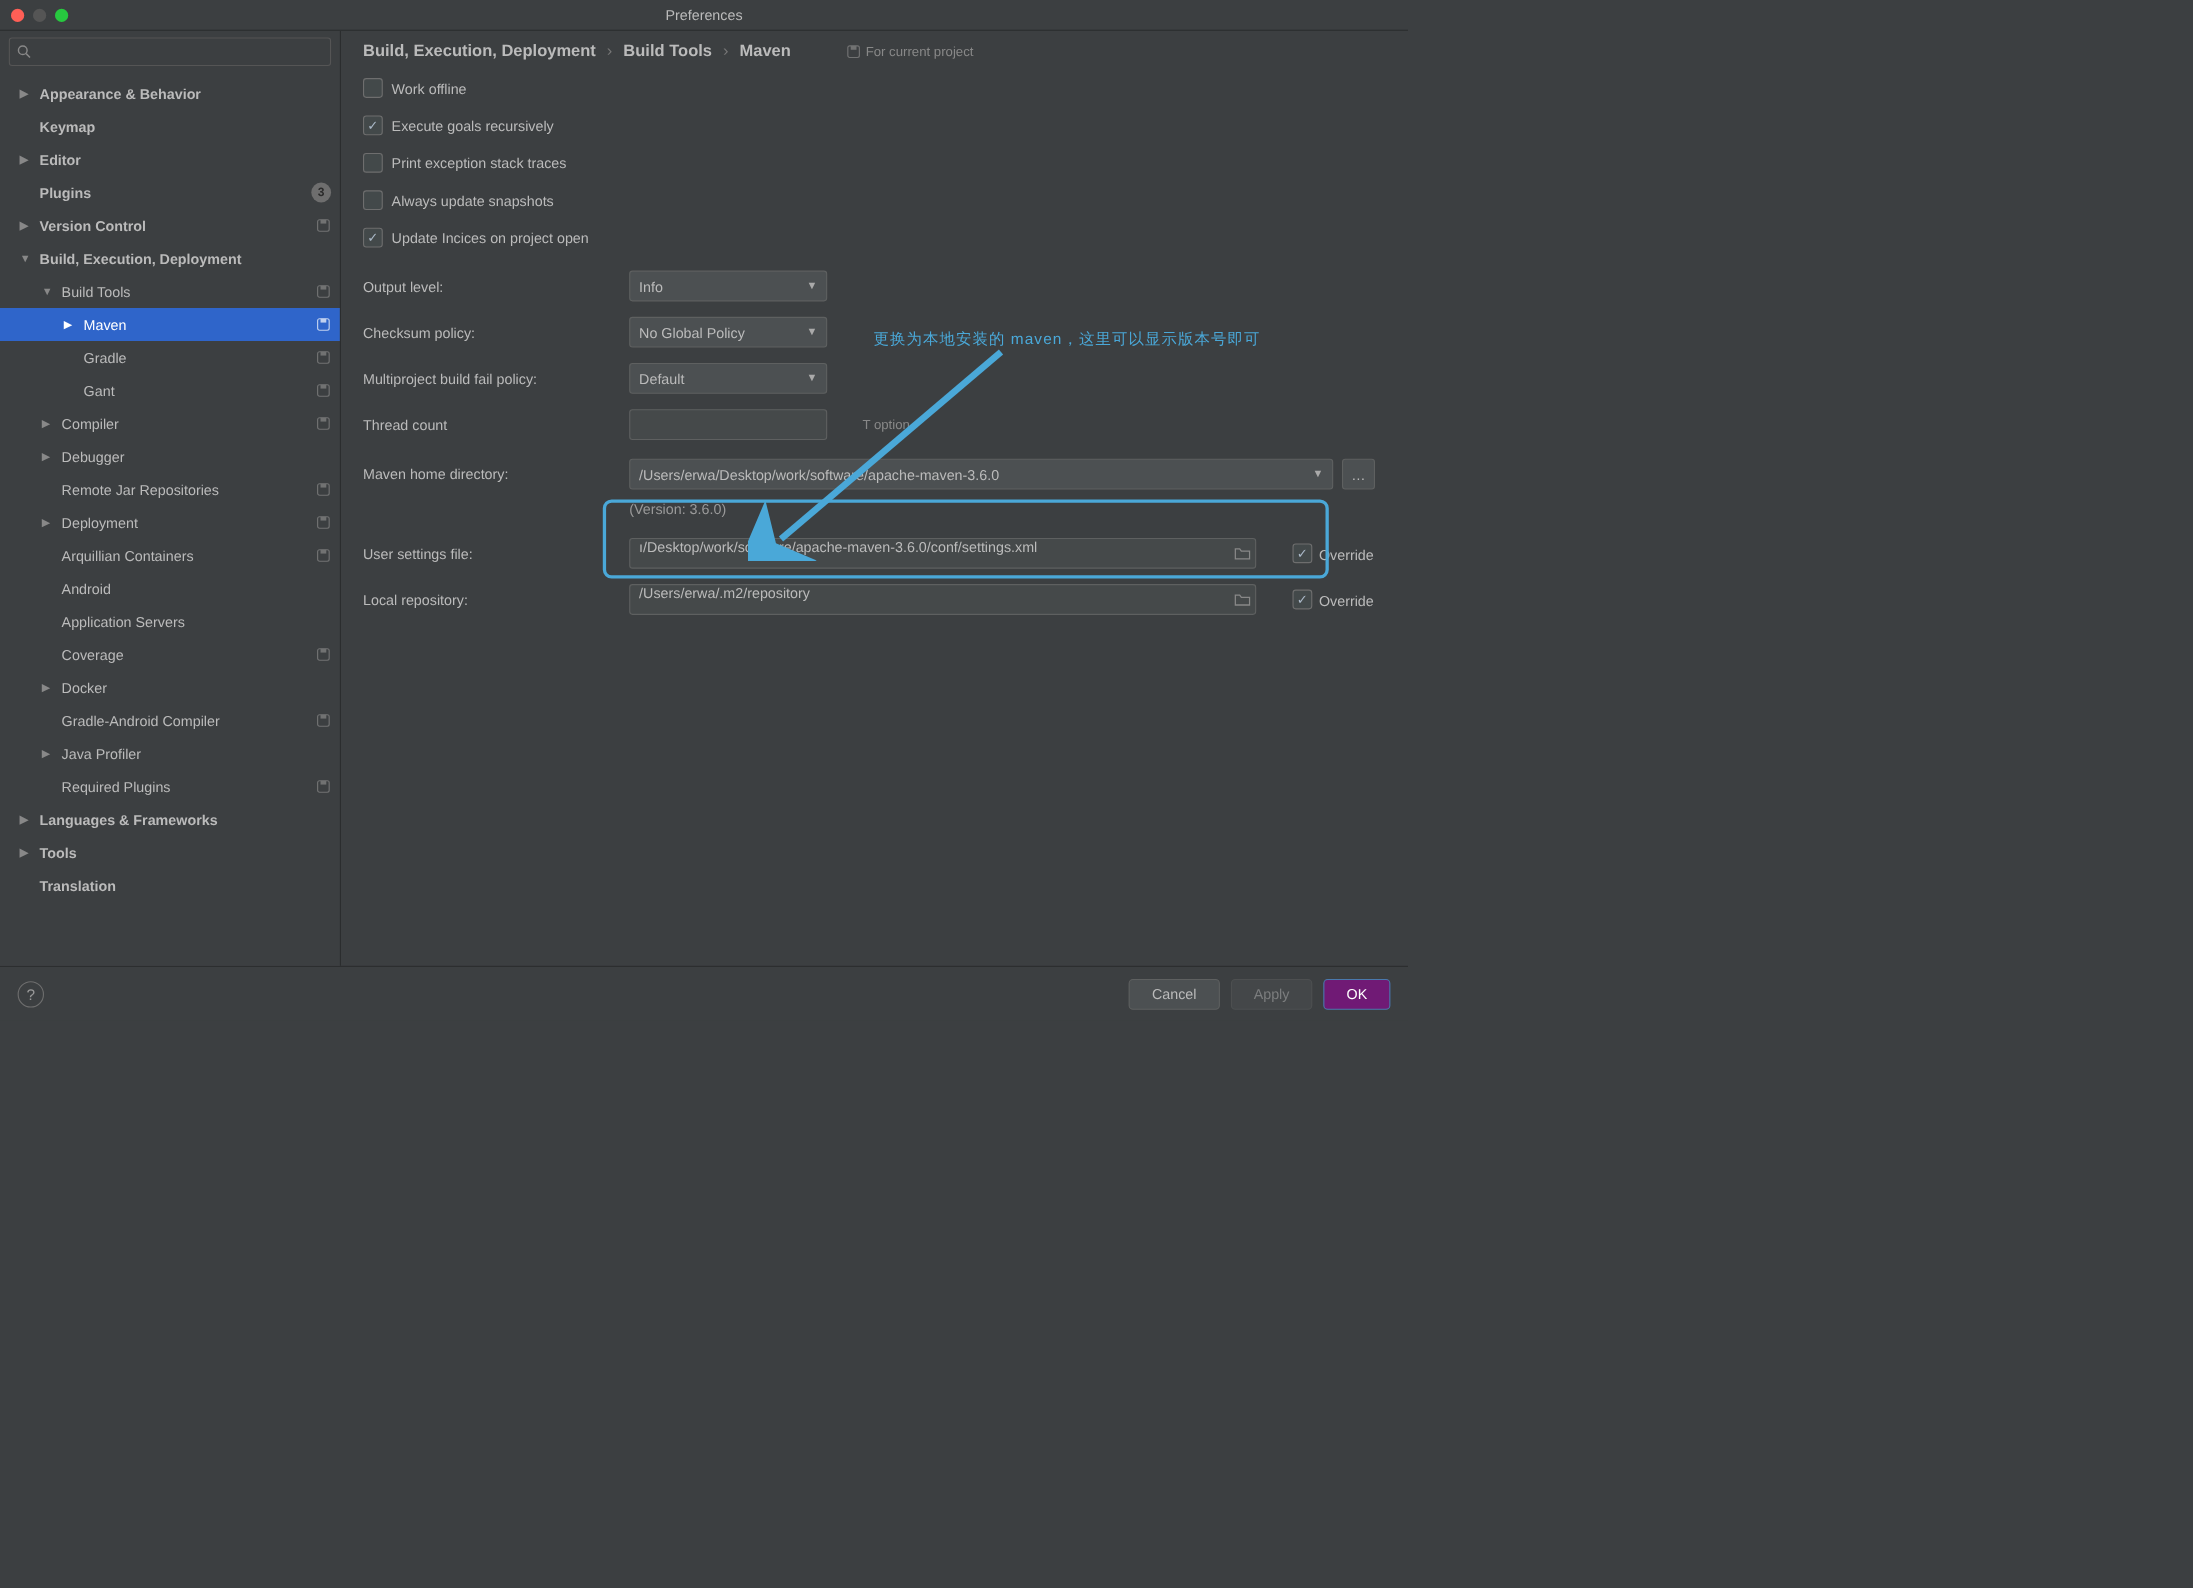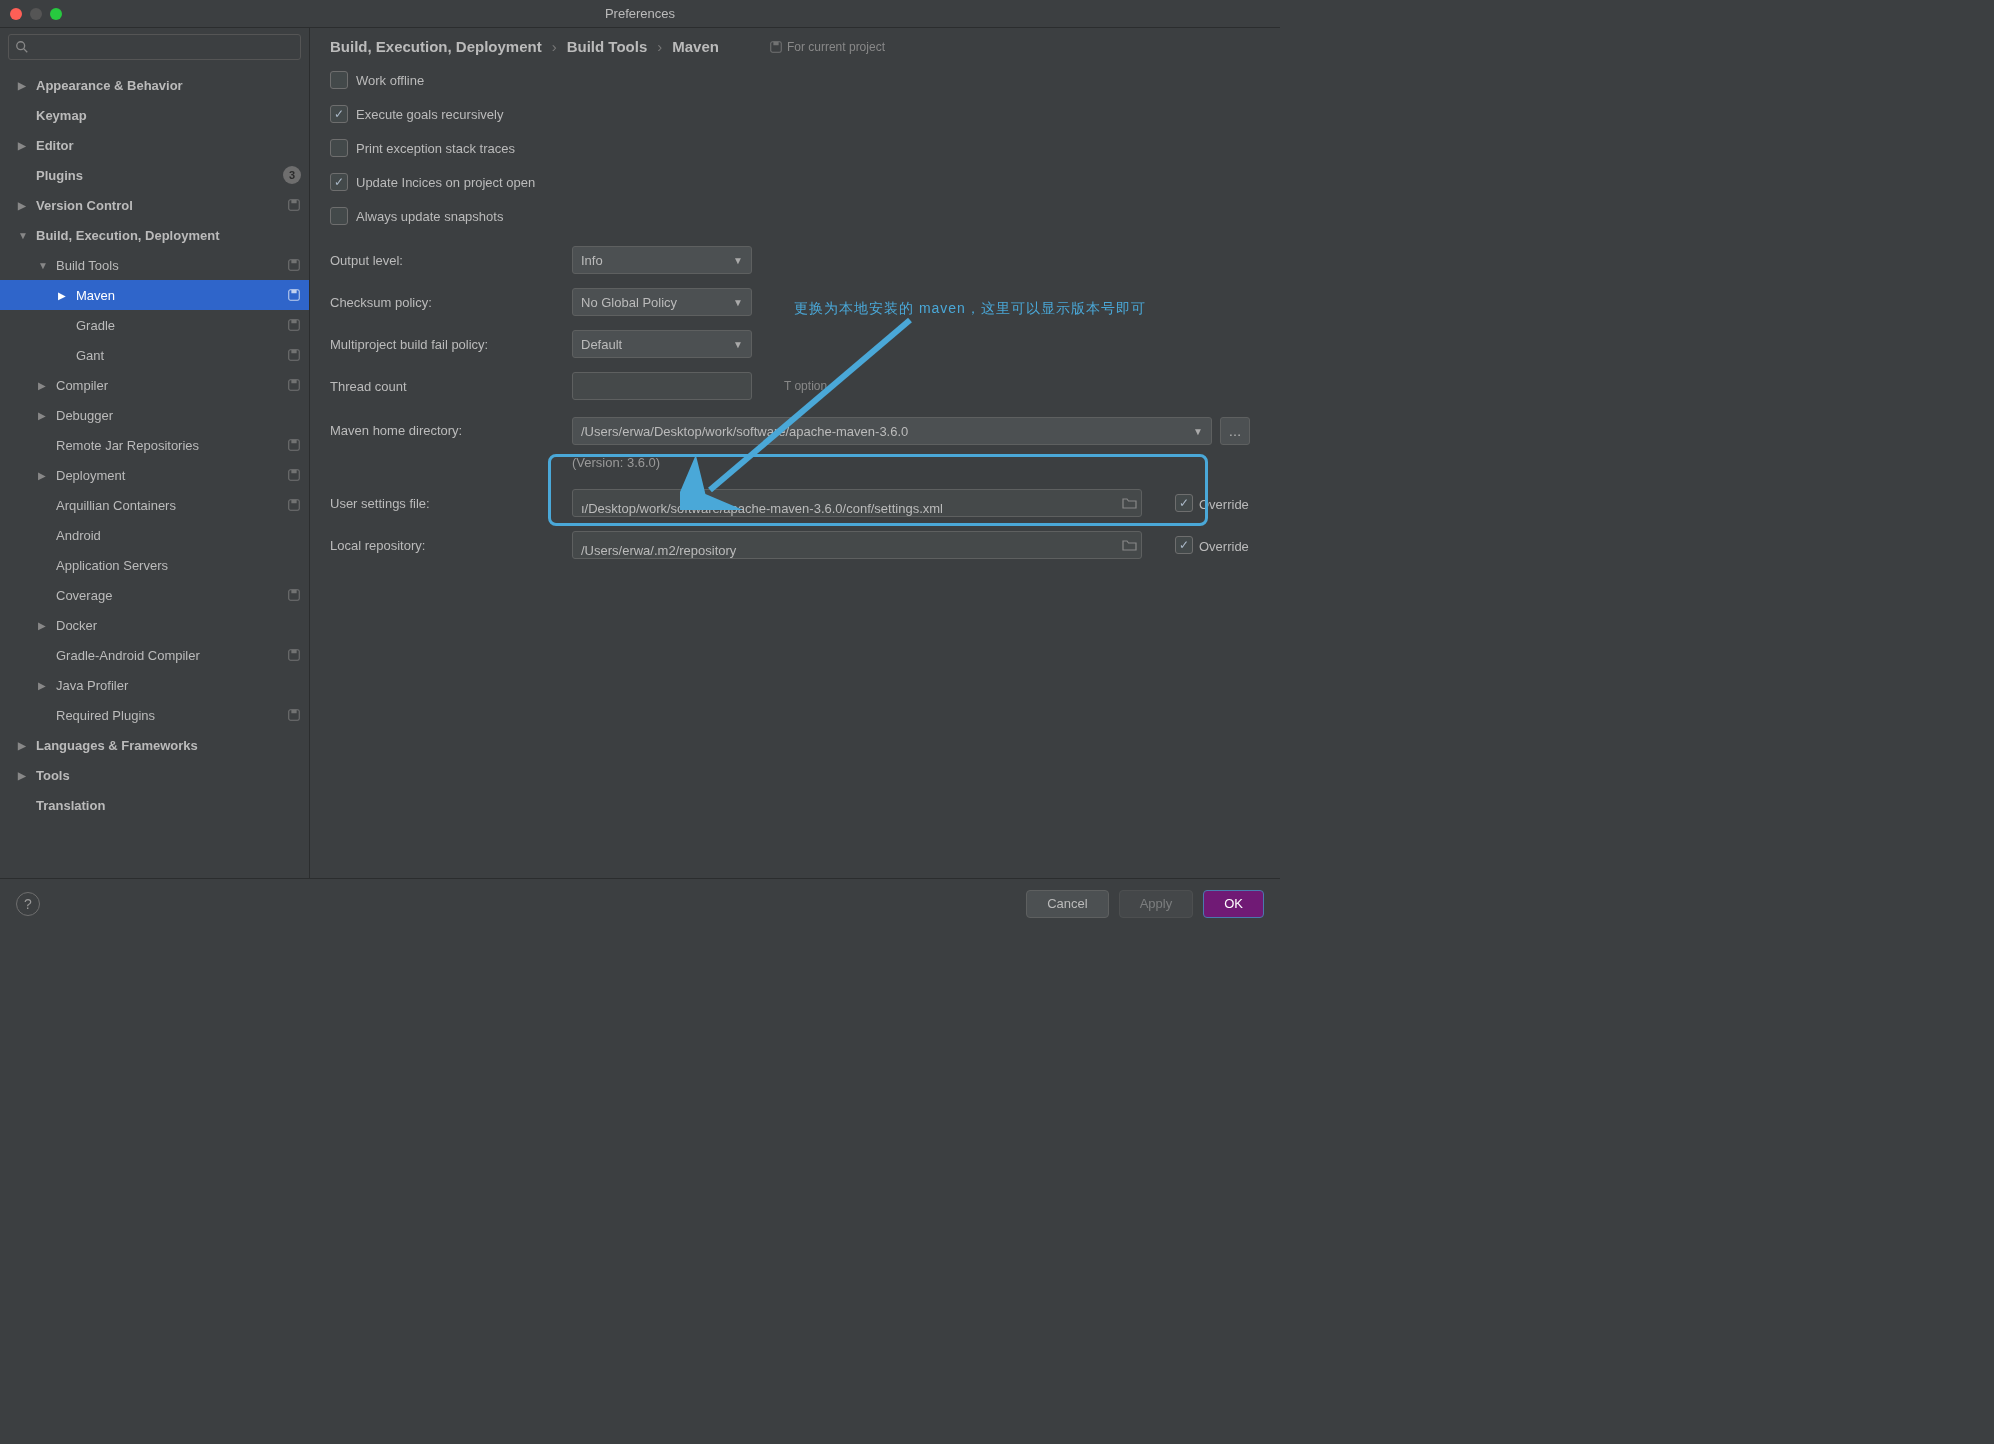--- a/index.html
+++ b/index.html
@@ -115,21 +115,21 @@
   border-radius: 3px; color: #bbb; padding: 0 28px 0 8px;
   width: 180px; position: relative; display: flex; align-items: center;
 }
 .select .arrow {
   position: absolute; right: 8px; top: 50%; transform: translateY(-50%);
   font-size: 10px; color: #aaa;
 }
 .text-input {
   height: 28px; border: 1px solid #5e6060; background: #45494a;
   border-radius: 3px; color: #bbb; padding: 0 8px;
-  display: flex; align-items: flex-end;
+  display: flex; align-items: flex-start;
 }
 .text-input.with-browse { position: relative; padding-right: 30px; }
 .folder-btn {
   position: absolute; right: 4px; top: 50%; transform: translateY(-50%);
   color: #888; display: flex; align-items: center;
 }
 .highlight-box {
   border: 3px solid #4aa8d8; border-radius: 8px;
   position: absolute; z-index: 5; pointer-events: none;
 }
@@ -415,26 +415,26 @@
         </div>
       <div class="check-row">
           <span class="checkbox checked"></span>
           <span>Execute goals recursively</span>
         </div>
       <div class="check-row">
           <span class="checkbox"></span>
           <span>Print exception stack traces</span>
         </div>
       <div class="check-row">
+          <span class="checkbox"></span>
+          <span>Always update snapshots</span>
+        </div>
+      <div class="check-row">
           <span class="checkbox checked"></span>
           <span>Update Incices on project open</span>
-        </div>
-      <div class="check-row">
-          <span class="checkbox"></span>
-          <span>Always update snapshots</span>
         </div>
     </div>
 
     <div class="grid-rows">
       <div class="grid-row">
         <div class="label">Output level:</div>
         <div class="select">
             <span>Info</span>
             <span class="arrow">▼</span>
           </div>

